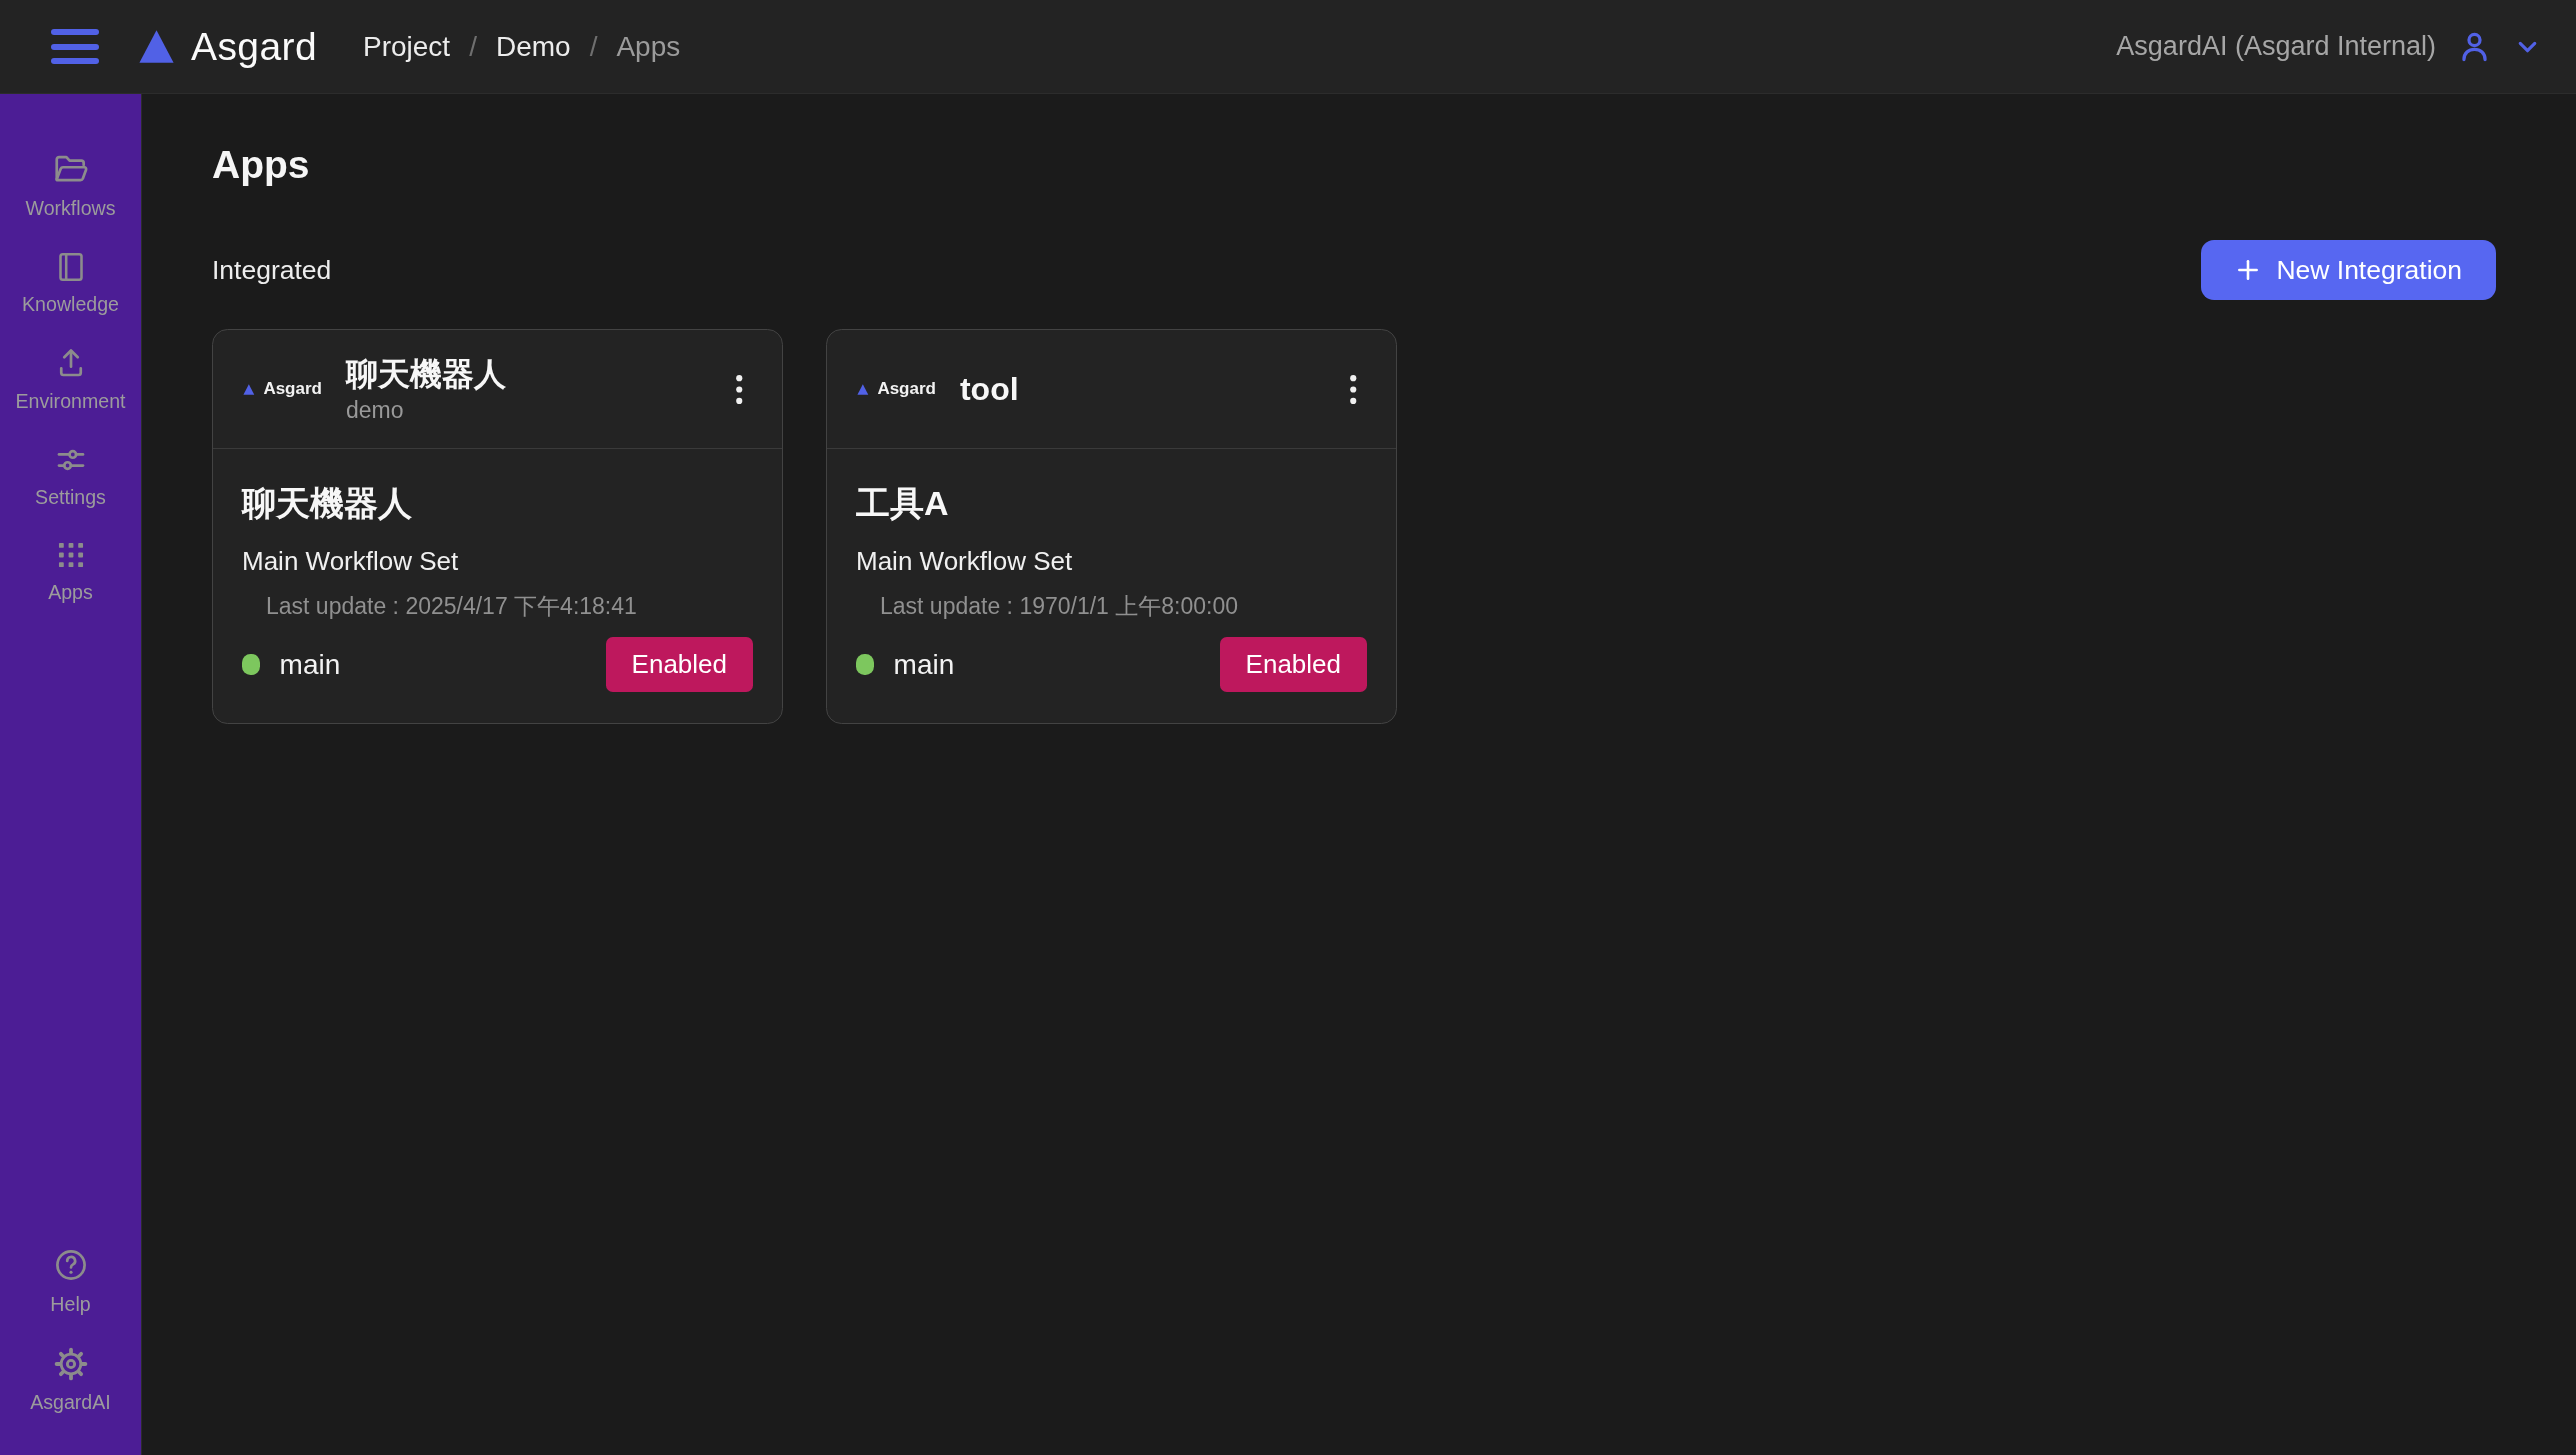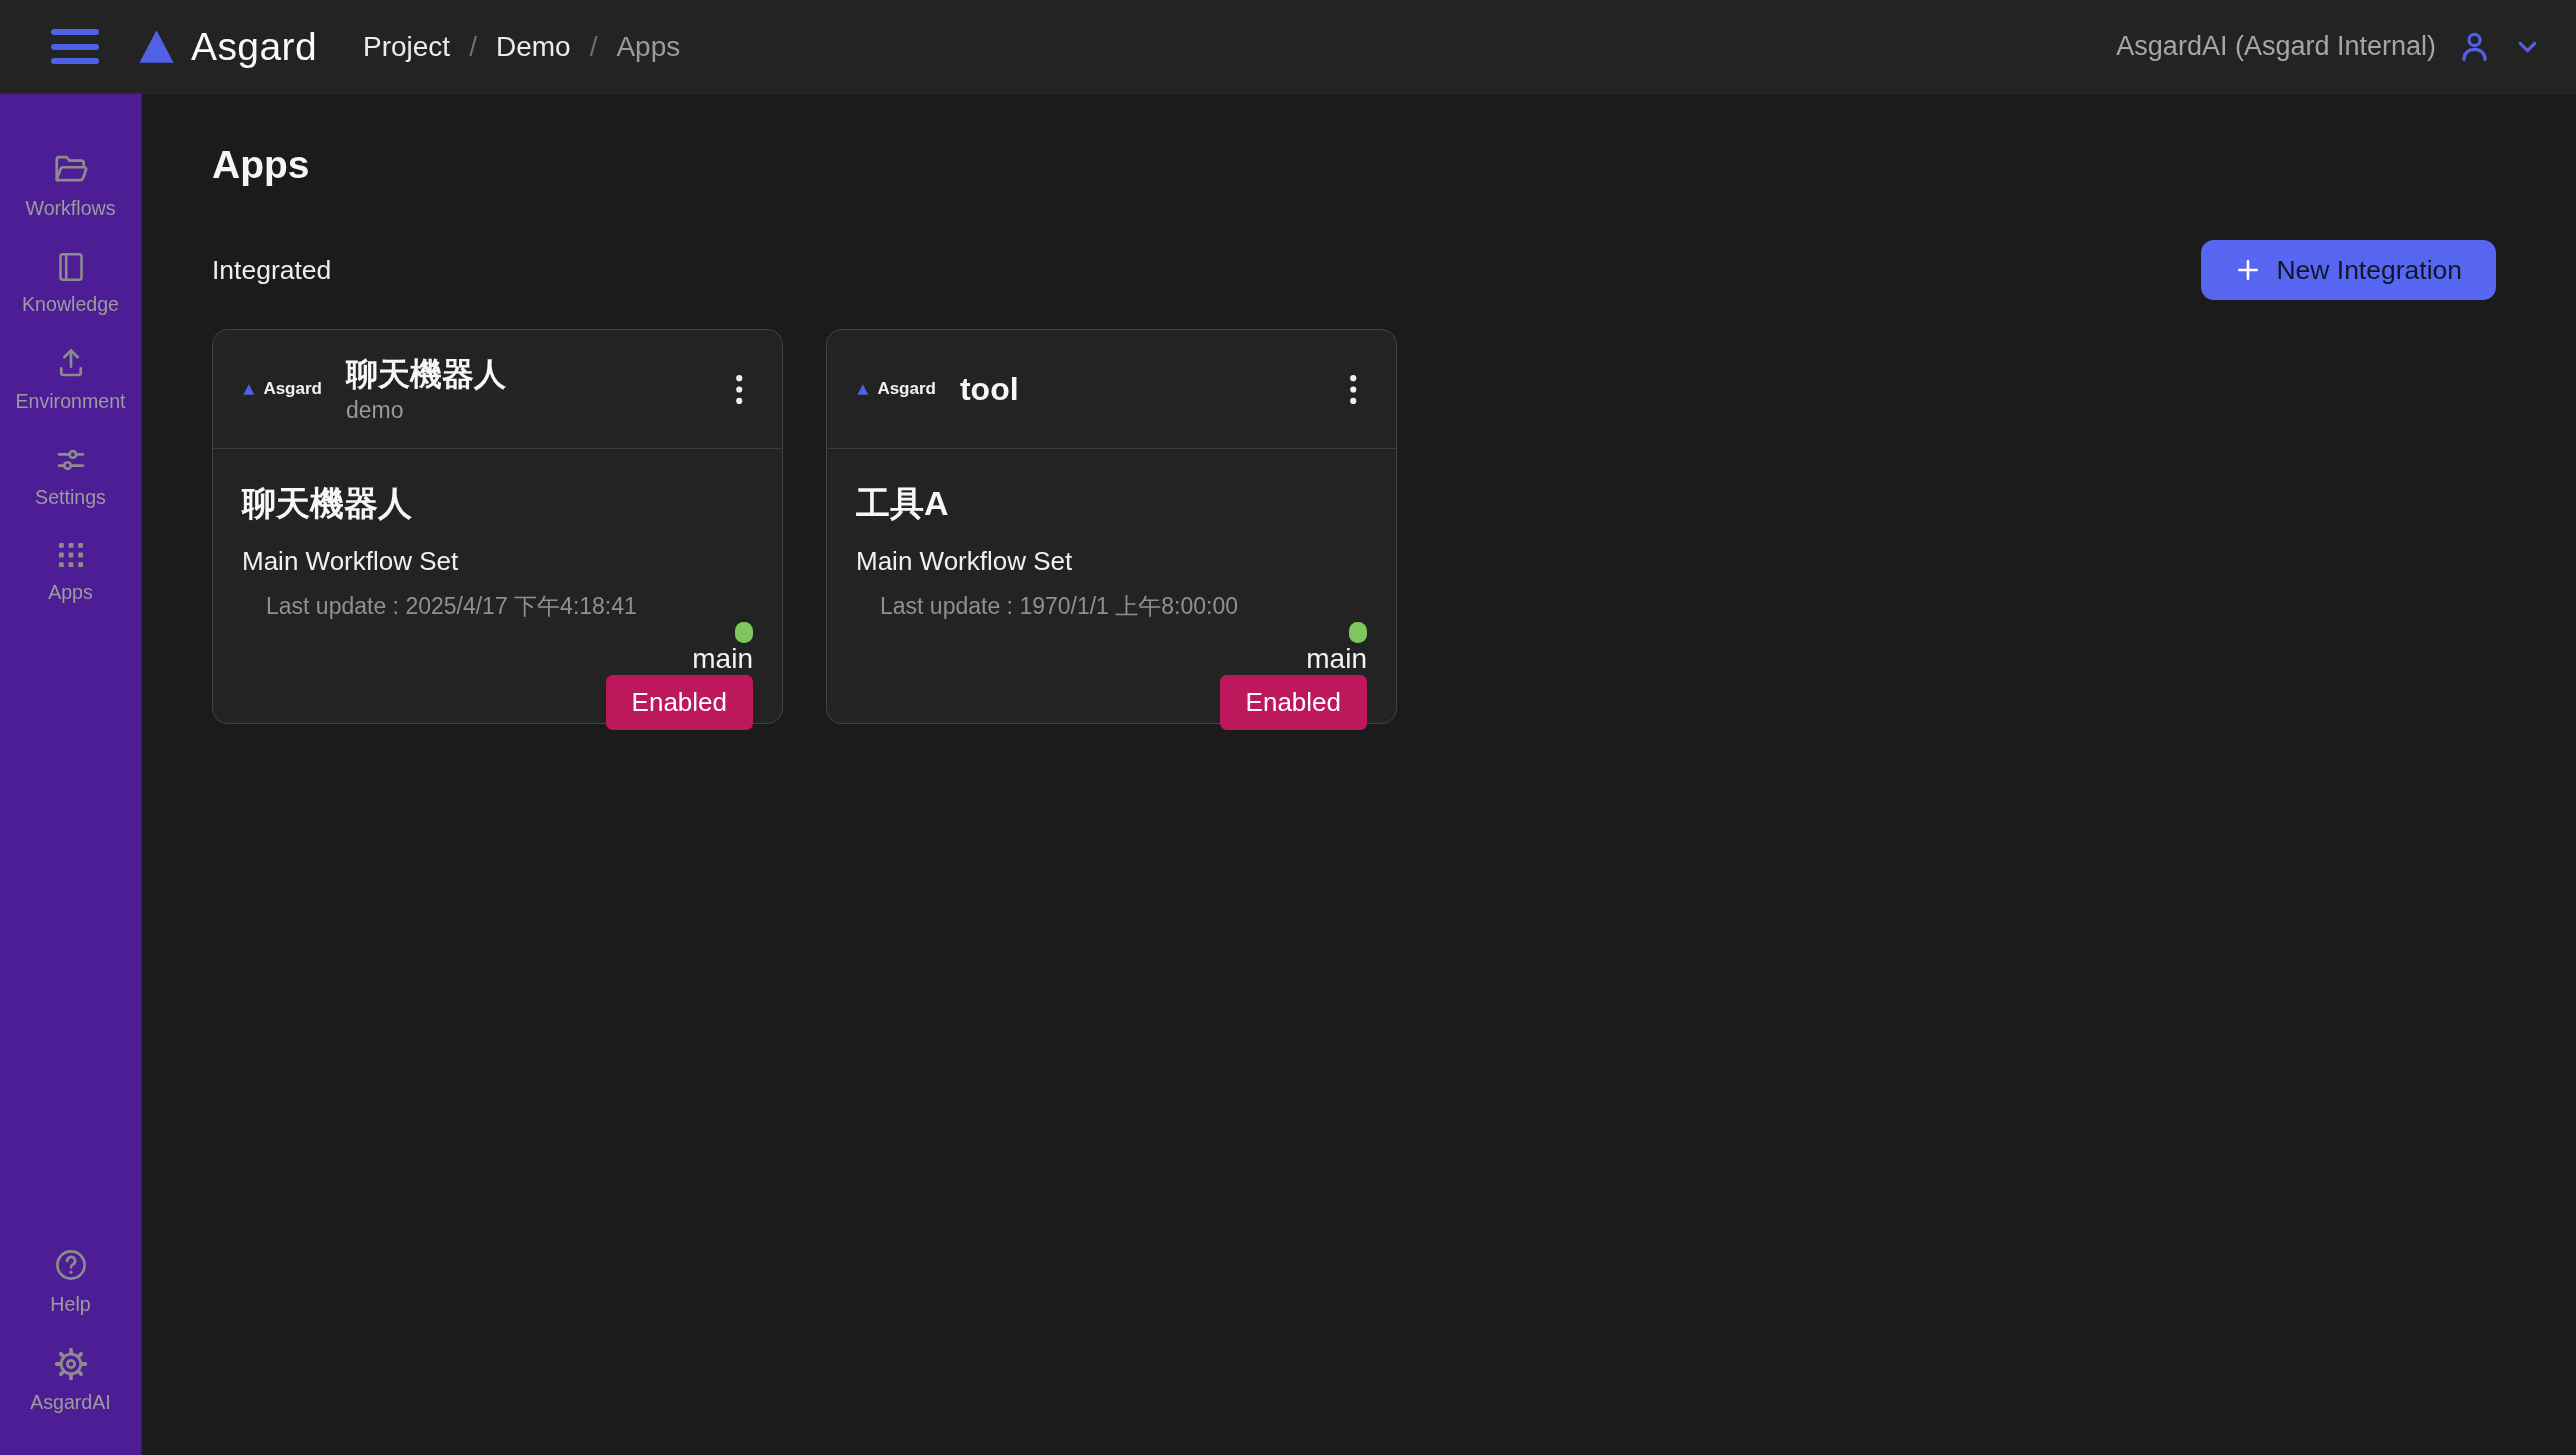--- a/index.html
+++ b/index.html
@@ -57,21 +57,21 @@
   .page-title { font-size: 39px; font-weight: 700; color: #f5f5f5; line-height: 1; }
   .section-row {
     margin-top: 56px;
     display: flex; align-items: center; justify-content: space-between;
   }
   .section-title { font-size: 26.5px; color: #eeeeee; }
   .new-integration {
     display: flex; align-items: center; gap: 15.4px;
     height: 60px; padding: 0 34px;
     background: #5767f1; border: none; border-radius: 13px;
-    color: #0f172a; font-size: 26.5px; font-family: inherit;
+    color: #ffffff; font-size: 26.5px; font-family: inherit;
     cursor: pointer;
   }
 
   
   .cards { margin-top: 29px; display: flex; gap: 43px; }
   .card {
     width: 571px; height: 395px;
     background: #232323;
     border: 0.9px solid #434343;
     border-radius: 15.4px;
@@ -93,23 +93,22 @@
   .kebab { margin-left: auto; padding: 5.1px 3.4px; cursor: pointer; }
   .kebab svg { display: block; }
 
   .card-body { padding: 32px 29px 0 29px; }
   .body-title { font-size: 34px; font-weight: 700; color: #f7f7f7; margin-bottom: 19px; }
   .workflow-set { font-size: 26px; font-weight: 500; color: #f0f0f0; margin-bottom: 14px; }
   .last-update { font-size: 23px; color: #909090; margin-left: 24px; }
 
   .card-footer {
     margin-top: auto;
-    display: flex; align-items: flex-end;
+    display: flex; align-items: center;
     padding: 0 29px 31px 29px;
-    flex-direction: column;
   }
   .branch-dot { width: 18px; height: 21.4px; border-radius: 8.5px; background: #7dc75e; }
   .branch-name { margin-left: 19.6px; font-size: 28px; color: #f2f2f2; }
   .status-badge {
     margin-left: auto;
     background: #be185d; color: #ffffff;
     font-size: 26px;
     padding: 12px 26px; border-radius: 6.8px;
   }
 </style>

